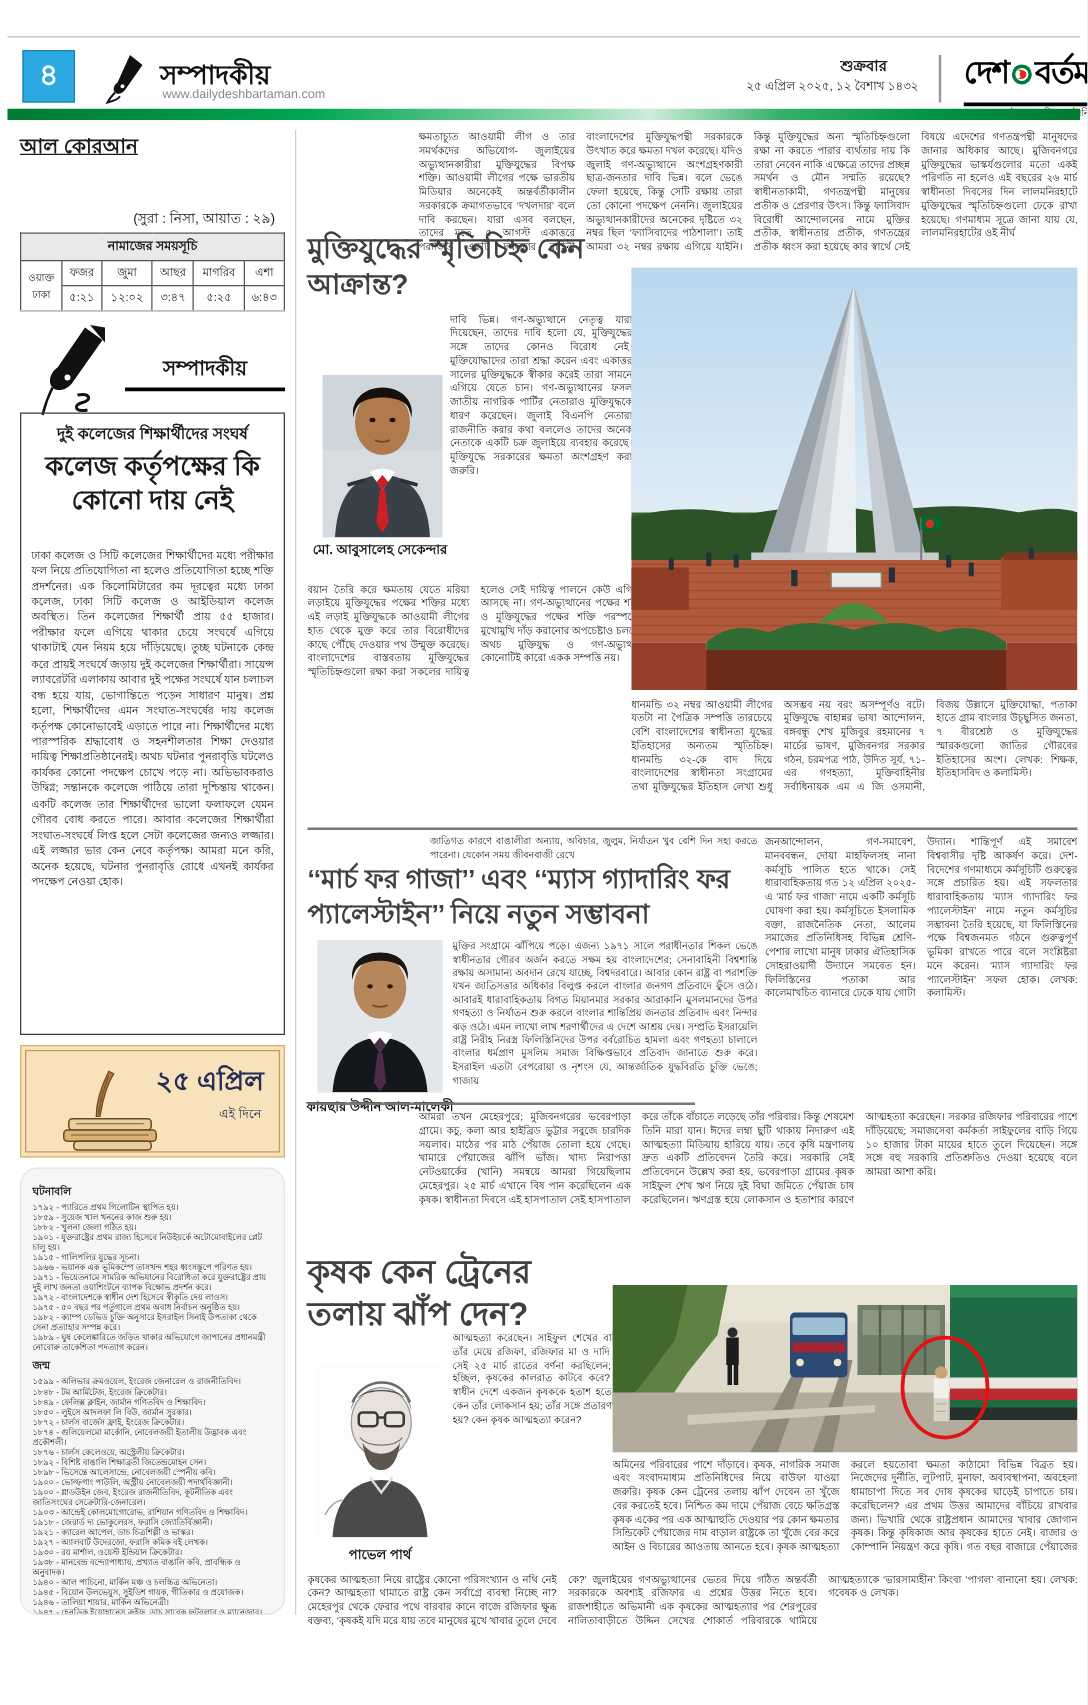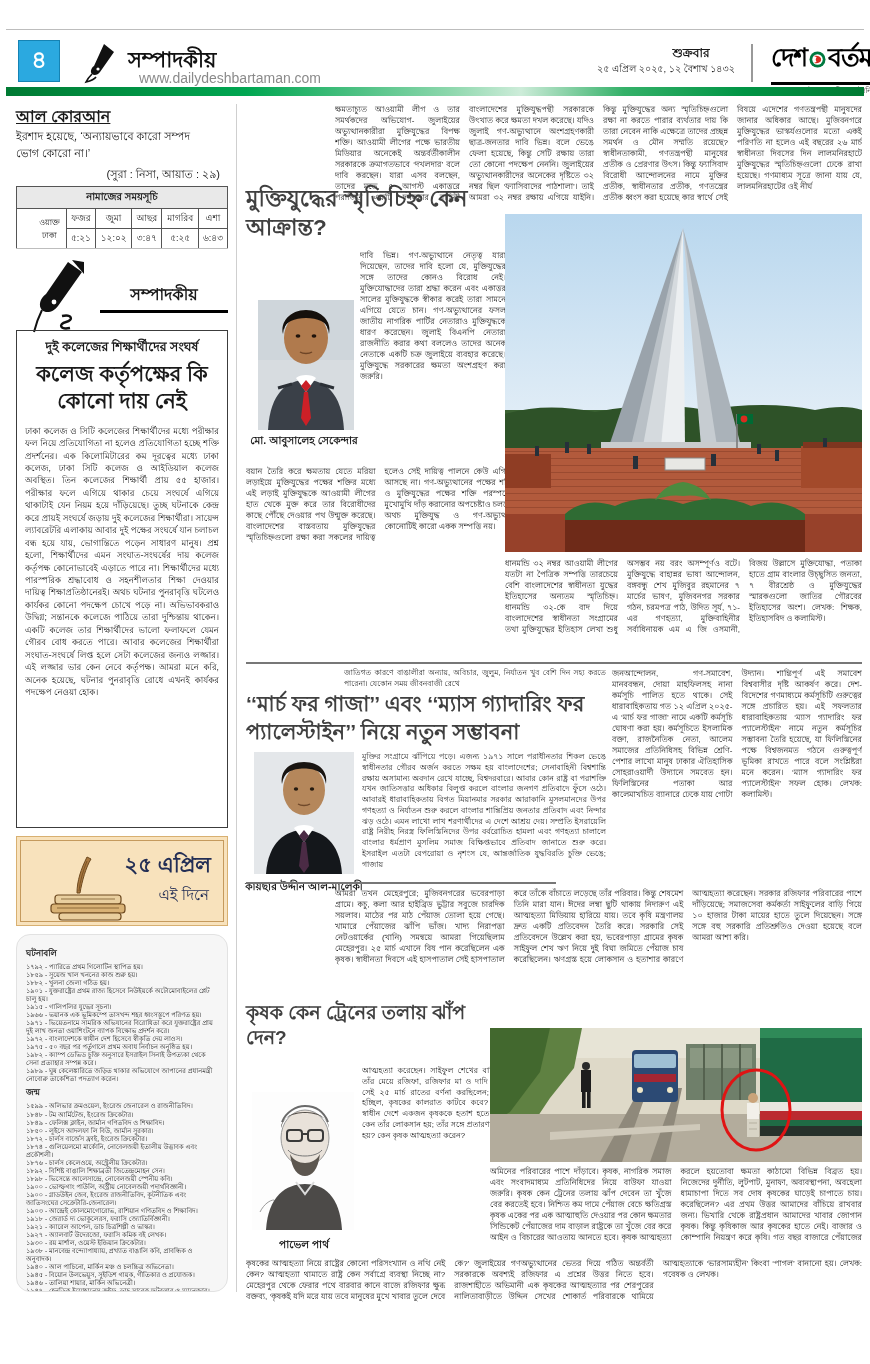--- a/index.html
+++ b/index.html
@@ -7,52 +7,52 @@
         font-family:"Liberation Sans","DejaVu Sans",sans-serif;color:#1a1a1a;}
   .abs{position:absolute;}
   .jtext{font-size:8px;line-height:1.38;text-align:justify;overflow:hidden;color:#222;}
   .cols2{column-count:2;column-gap:9px;}
   .cols3{column-count:3;column-gap:9px;}
   .cols4{column-count:4;column-gap:9px;}
   .hairline{background:#bdbdbd;height:1px;}
   
   #pagenum{background:#2BA9E0;color:#fff;font-size:24px;font-weight:bold;display:flex;align-items:center;justify-content:center;border:1px solid #1583b4;}
   #masthead-title{font-size:21px;font-weight:bold;color:#111;}
-  #masthead-url{font-size:14px;color:#8a8a8a;text-align:center;}
+  #masthead-url{font-size:10px;color:#8a8a8a;}
   #weekday{font-size:12px;font-weight:bold;text-align:center;}
   #dateline{font-size:9.5px;text-align:center;color:#222;}
   #logo-row{display:flex;align-items:center;gap:2px;font-weight:bold;font-size:25px;color:#000;letter-spacing:-1px;}
   #logo-underline{background:#000;height:2.5px;}
   #logo-tagline{font-size:7.5px;text-align:right;color:#111;}
   #greenbar{background:linear-gradient(90deg,#007a33 0%,#00A651 28%,#8fd8ae 52%,#cdecd9 60%,#35b169 72%,#009444 86%,#007a33 100%);}
   
   #quran-title{font-size:16px;font-weight:bold;text-decoration:underline;}
   #quran-text{font-size:11px;line-height:1.5;}
   #quran-ref{font-size:11px;text-align:right;}
   table.prayer{border-collapse:collapse;width:212px;font-size:9px;}
   table.prayer td,table.prayer th{border:1px solid #555;text-align:center;padding:2px 1px;}
   table.prayer .ttl{background:#e9e9e9;font-weight:bold;font-size:10px;}
   #ed-label{font-size:16px;font-weight:bold;text-align:center;}
   #ed-underline{background:#000;height:2.5px;}
   #editorial-box{border:1.5px solid #3c3c3c;padding:7px 8px;box-sizing:border-box;}
   #ed-kicker{font-size:12.5px;font-weight:bold;text-align:center;margin-bottom:2px;}
-  #ed-headline{font-size:21px;line-height:1.3;font-weight:bold;text-align:center;margin-bottom:10px;}
+  #ed-headline{font-size:21px;line-height:1.3;font-weight:bold;text-align:center;margin-bottom:23px;}
   #ed-body{font-size:8.6px;line-height:1.45;text-align:justify;overflow:hidden;height:372px;}
   #day-box{background:#F8E2BC;border:1px solid #d8b071;box-sizing:border-box;}
   #day-box-inner{position:absolute;inset:3px;border:1px solid #c59a5d;}
   #day-date{font-size:21px;font-weight:bold;color:#232e55;}
-  #day-label{font-size:15px;color:#232e55;}
+  #day-label{font-size:10px;color:#232e55;}
   #events-box{background:#f6f6f6;border:1px solid #e2e2e2;border-radius:14px;padding:9px 9px;box-sizing:border-box;overflow:hidden;}
   .list-title{font-size:8.5px;font-weight:bold;margin:3px 0 2px 0;}
   .li-item{font-size:6.6px;line-height:1.22;color:#222;}
   
   .headline{font-weight:bold;text-align:left;color:#404040;}
   #a1-headline{font-size:22.5px;line-height:1.3;}
   #a2-headline{font-size:21px;line-height:1.35;}
-  #a3-headline{font-size:19px;line-height:1.32;}
+  #a3-headline{font-size:26px;line-height:1.32;}
   .author-name{font-size:10.5px;font-weight:bold;text-align:center;line-height:1.3;}
   .intro{font-size:7.5px;line-height:1.4;text-align:justify;color:#222;overflow:hidden;}
   .photo-frame{overflow:hidden;background:#dfe3e6;}
   .divider{background:#777;height:1.5px;}
   svg{display:block;}
 </style>
 </head>
 <body>
 
 <div id="page">
@@ -90,30 +90,29 @@
       </span>
       <span>বর্তমান</span>
     </div>
     <div id="logo-underline" style="width:106px;margin-top:1px;"></div>
     <div id="logo-tagline">বৈষম্যের বিরুদ্ধে দৈনিক</div>
   </div>
 
   <div id="greenbar" class="abs" style="left:6px;top:87px;width:858px;height:9px;"></div>
 
   <div id="quran-title" class="abs" style="left:16px;top:104px;">আল কোরআন</div>
-  <div id="quran-text" class="abs" style="left:16px;top:128px;width:196px;">ইরশাদ হয়েছে, ‘অন্যায়ভাবে কারো সম্পদ ভোগ কোরো না।’</div>
   <div id="quran-ref" class="abs" style="left:8px;top:166px;width:212px;">(সুরা : নিসা, আয়াত : ২৯)</div>
 
   <table class="prayer abs" style="left:16px;top:186px;">
     <tbody>
         <tr>
           <td class="ttl" colspan="6">নামাজের সময়সূচি</td>
         </tr>
     <tr>
-      <td rowspan="2" style="font-size:8px;padding-left:17px;">
+      <td rowspan="2" style="font-size:8px;">
         <div>ওয়াক্ত</div>
         <div>ঢাকা</div>
       </td>
       <td>ফজর</td>
       <td>জুমা</td>
       <td>আছর</td>
       <td>মাগরিব</td>
       <td>এশা</td>
     </tr>
     <tr>

